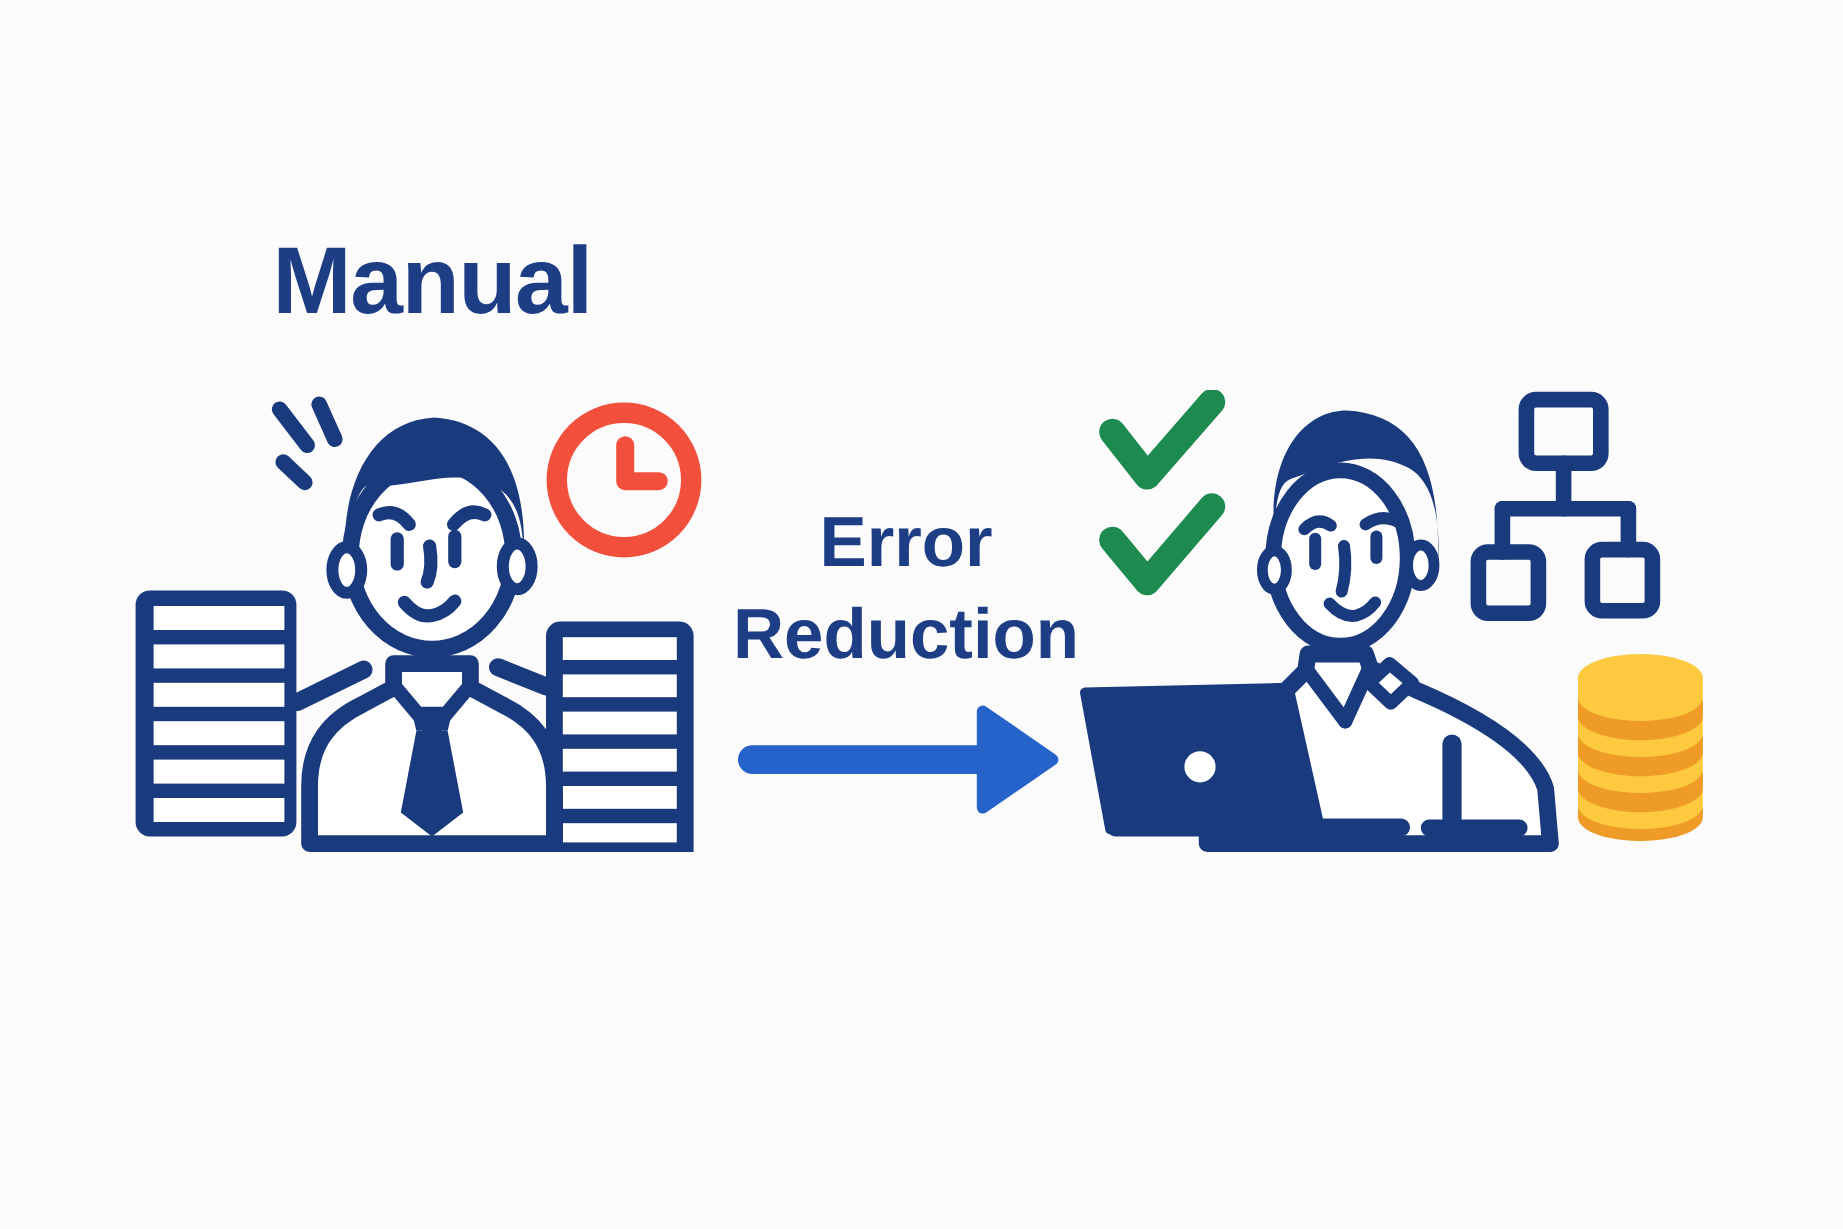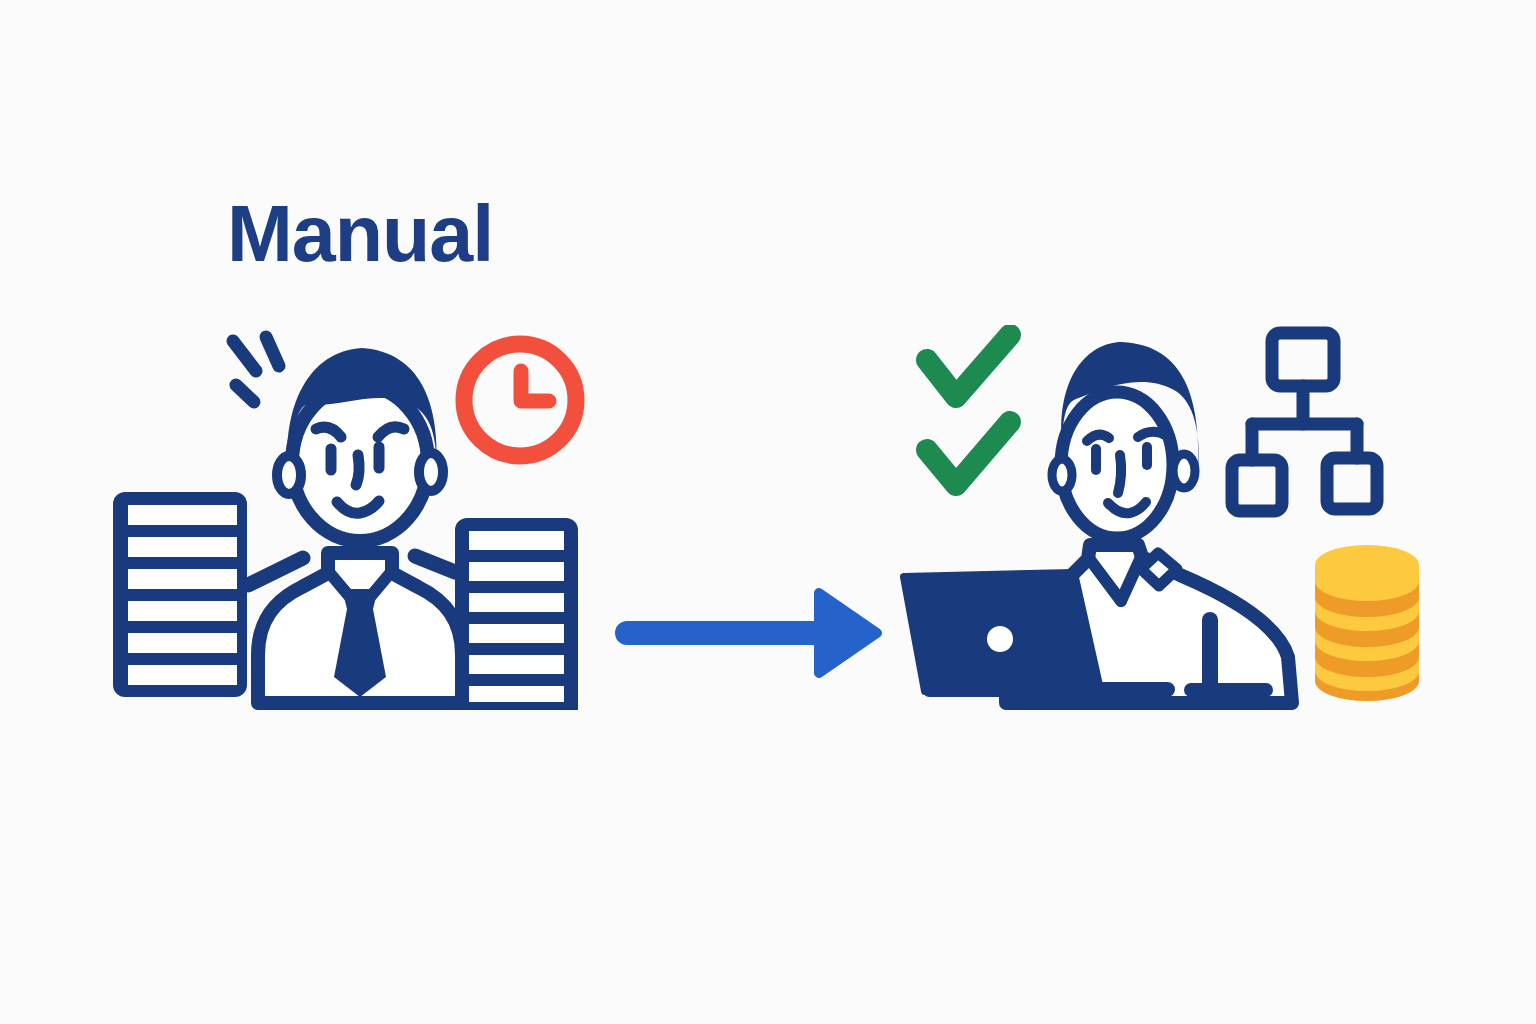--- a/index.html
+++ b/index.html
@@ -32,20 +32,22 @@
 </style>
 </head>
 <body>
 
 <div class="canvas">
 
   <div class="heading heading-manual">Manual</div>
 
 
   <div class="center-label">
+    <span>Error</span>
+    <span>Reduction</span>
   </div>
 
   <svg class="svg-left" width="510" height="385" viewBox="0 0 510 385">
 
     <g>
       <rect x="23" y="167" width="134" height="205" rx="12" fill="var(--navy)"></rect>
       <rect x="38" y="180" width="109" height="20" fill="var(--white)"></rect>
       <rect x="38" y="212" width="109" height="20" fill="var(--white)"></rect>
       <rect x="38" y="244" width="109" height="20" fill="var(--white)"></rect>
       <rect x="38" y="276" width="109" height="20" fill="var(--white)"></rect>

